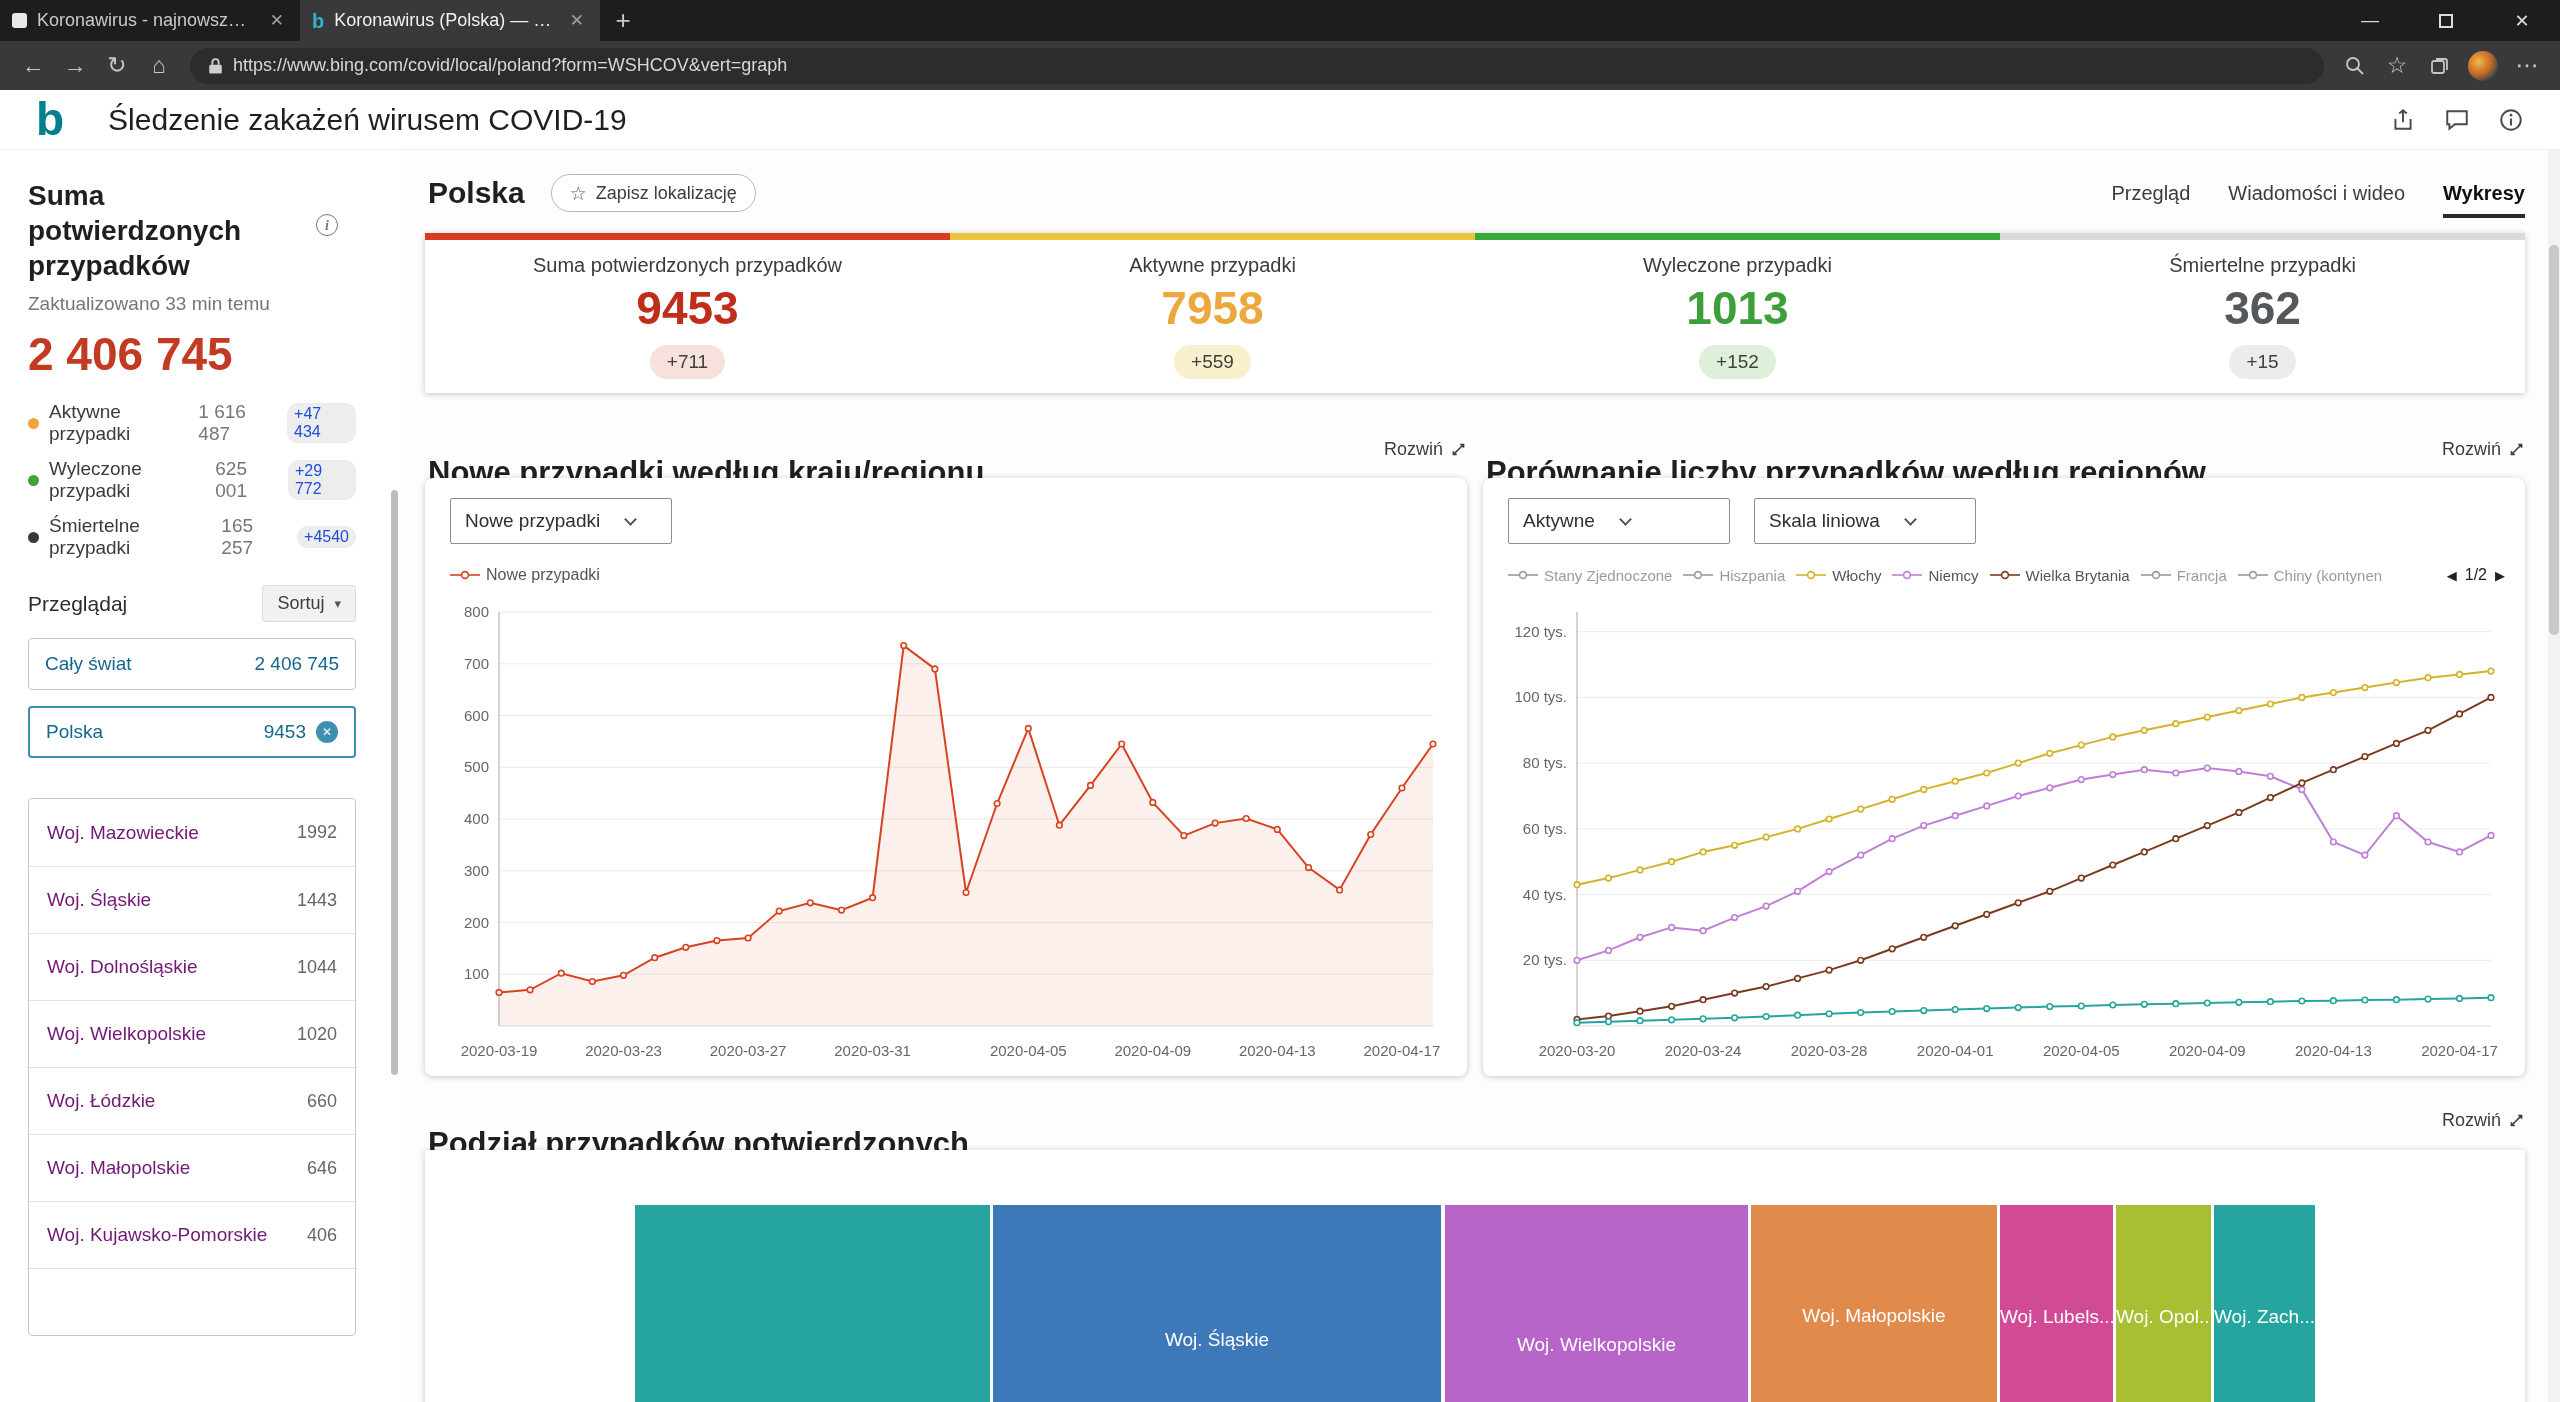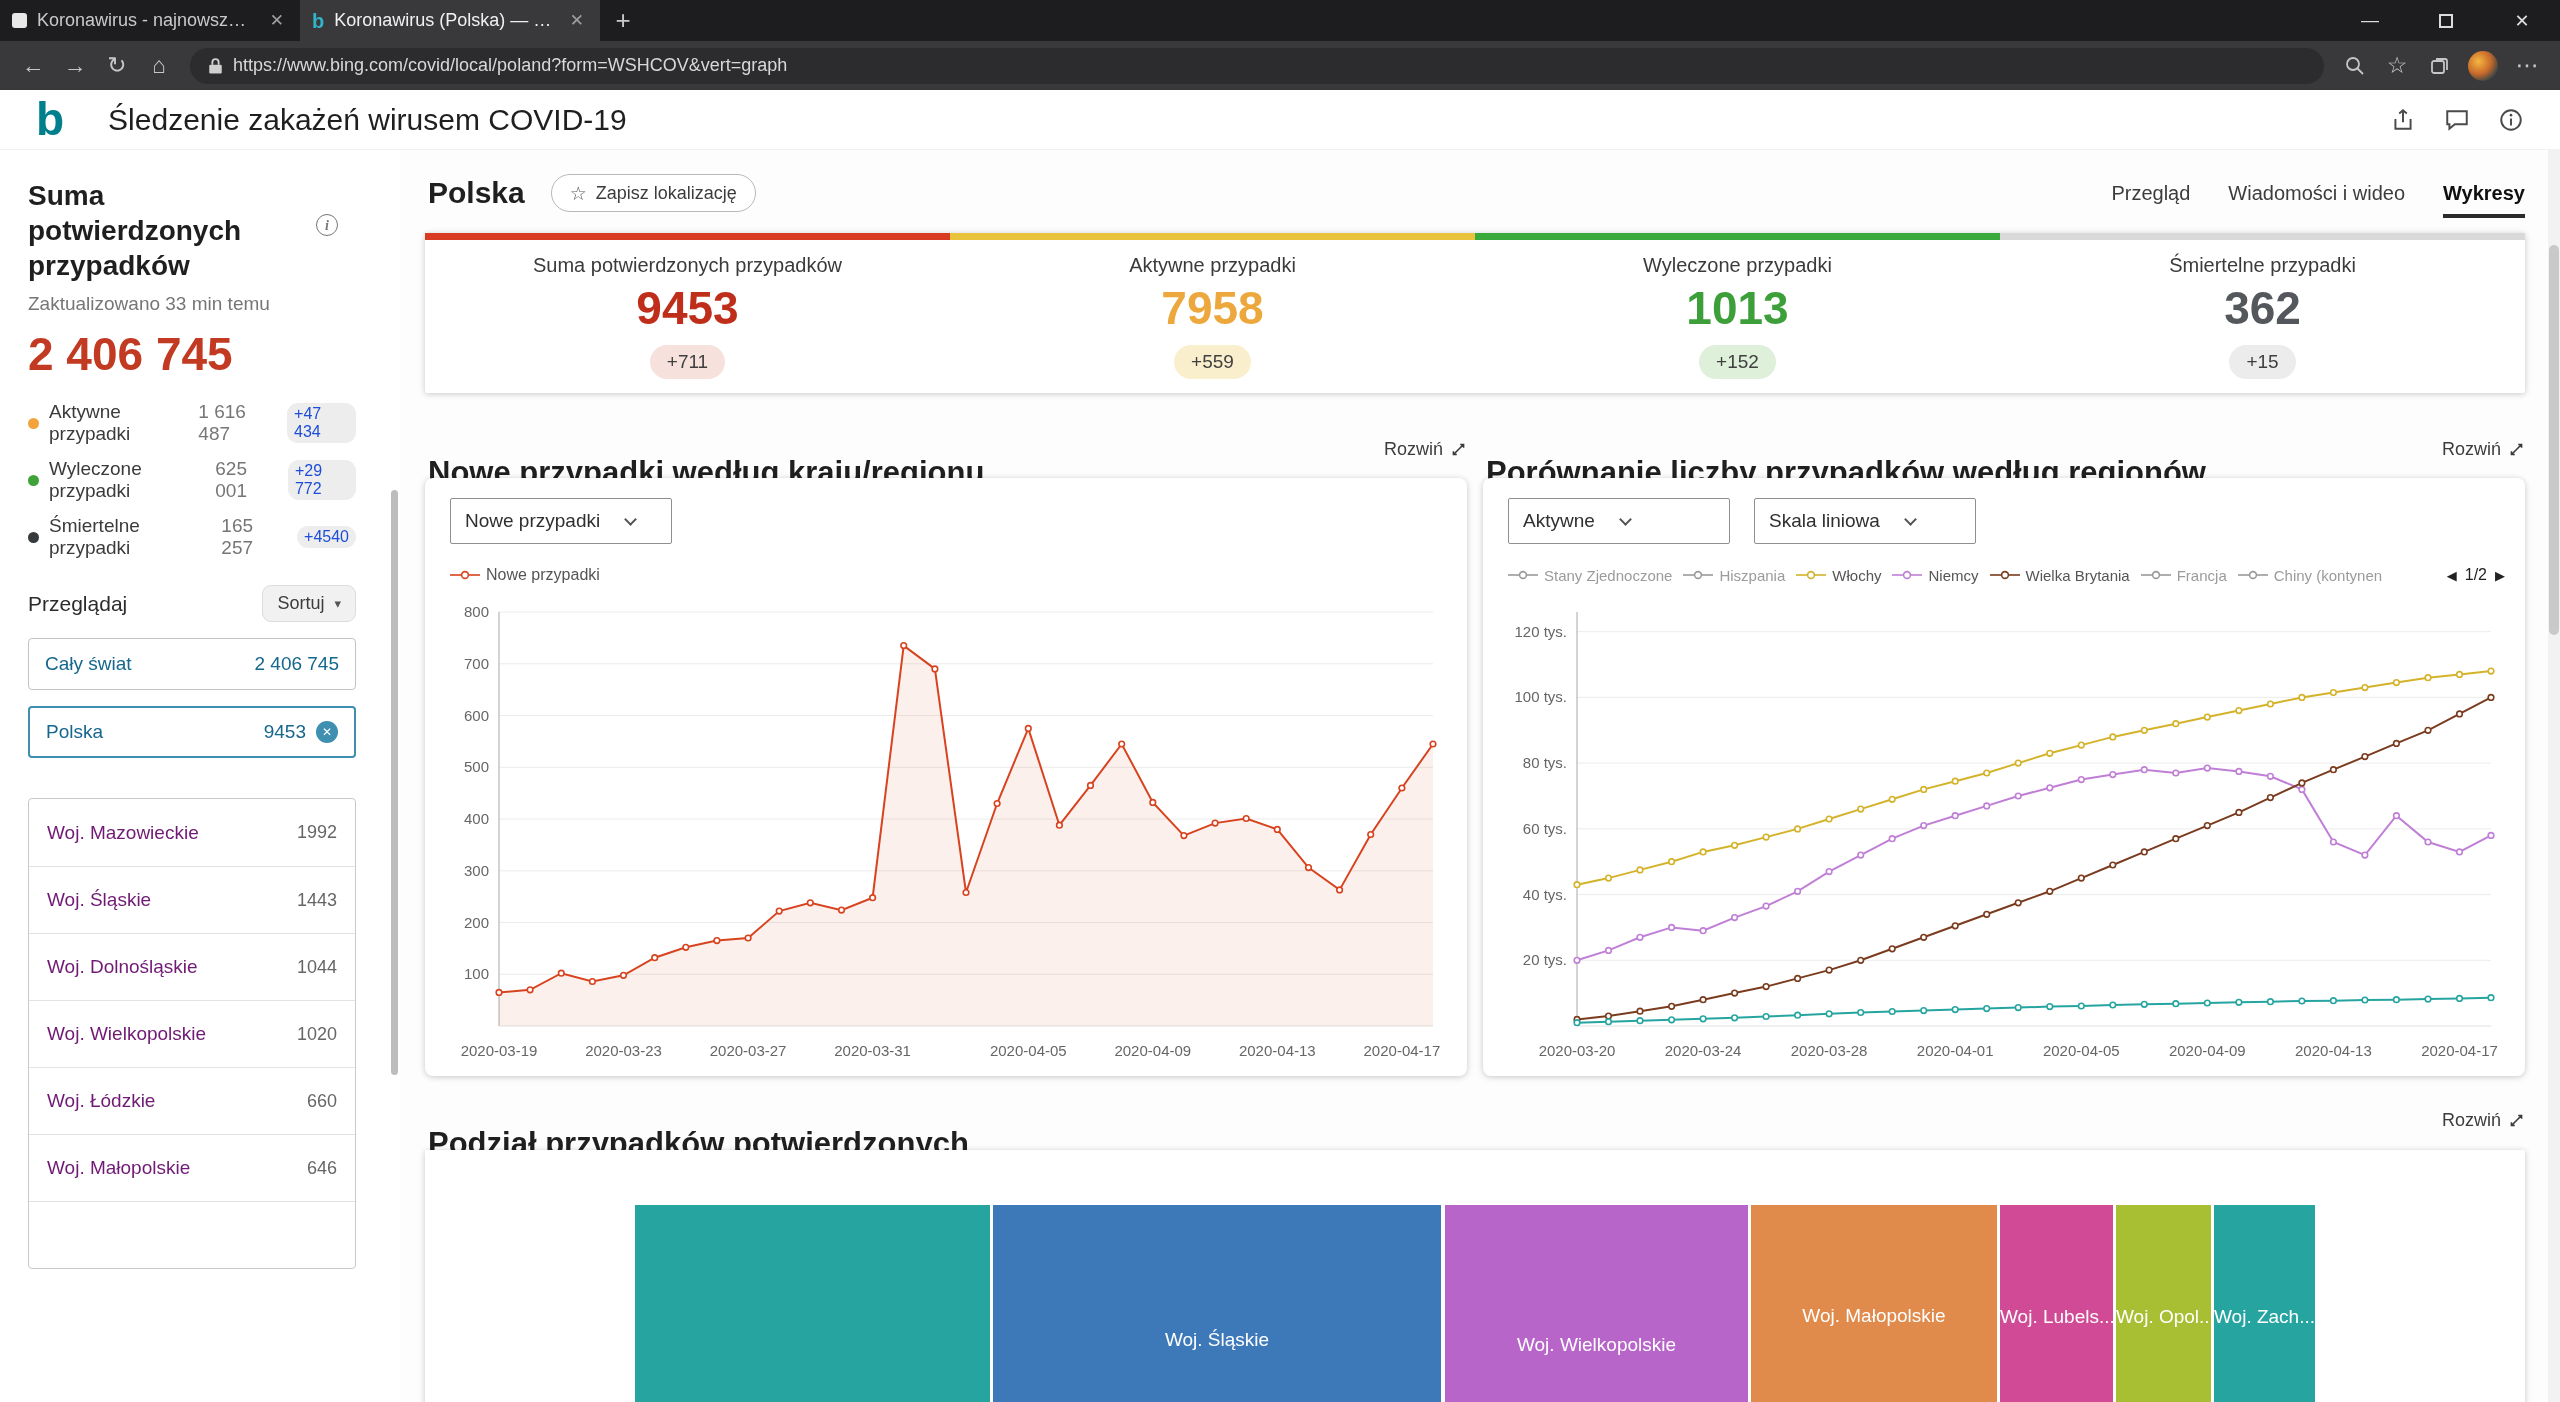--- a/index.html
+++ b/index.html
@@ -44,21 +44,21 @@
   .sb-updated{font-size:19px;color:#767676;margin-top:10px;}
   .sb-total{font-size:46px;font-weight:bold;color:#c13a21;margin-top:12px;}
   .sb-legend{margin-top:20px;}
   .sl-row{display:flex;align-items:center;margin-bottom:13px;font-size:19px;}
   .sl-dot{width:11px;height:11px;border-radius:50%;flex:none;margin-right:10px;}
   .sl-label{color:#3b3b3b;}
   .sl-val{color:#767676;margin-left:auto;}
   .sl-delta{background:#ededed;color:#1d4ed8;font-size:16px;border-radius:11px;padding:2px 7px;margin-left:9px;}
   .browse-row{margin-top:26px;display:flex;align-items:center;}
   .browse-label{font-size:21px;color:#2c2c2c;}
-  .sort-btn{margin-left:auto;background:#f1f1f1;border:1px solid #dcdcdc;border-radius:9px;padding:7px 14px;font-size:18px;color:#3c3c3c;display:flex;align-items:center;gap:10px;}
+  .sort-btn{margin-left:auto;background:#f1f1f1;border:1px solid #dcdcdc;border-radius:3px;padding:7px 14px;font-size:18px;color:#3c3c3c;display:flex;align-items:center;gap:10px;}
   .filter-wrap{position:relative;margin-top:14px;}
   .filter-input{width:100%;height:52px;border:1px solid #8f8f8f;border-radius:2px;padding:0 52px 0 14px;font-size:19px;color:#333;font-family:"Liberation Sans",sans-serif;background:#fff;}
   .filter-input::placeholder{color:#767676;}
   .filter-icon{position:absolute;right:12px;top:13px;}
   .pin-row{margin-top:16px;height:52px;border:1px solid #c3c3c3;border-radius:4px;display:flex;align-items:center;padding:0 16px;font-size:19px;color:#15678e;background:#fff;}
   .pin-row.selected{border:2px solid #3e8fb0;}
   .pin-val{margin-left:auto;}
   .pin-x{width:22px;height:22px;border-radius:50%;background:#3e8fb0;color:#fff;font-size:12px;display:flex;align-items:center;justify-content:center;margin-left:10px;flex:none;}
   .loc-list{margin-top:40px;border:1px solid #c9c9c9;border-radius:4px;background:#fff;}
   .loc-row{height:67px;display:flex;align-items:center;padding:0 18px;font-size:19px;}
@@ -256,20 +256,24 @@
             <span class="loc-name">Woj. Wielkopolskie</span>
             <span class="loc-val">1020</span>
           </div>
           <div class="loc-row">
             <span class="loc-name">Woj. Łódzkie</span>
             <span class="loc-val">660</span>
           </div>
           <div class="loc-row">
             <span class="loc-name">Woj. Małopolskie</span>
             <span class="loc-val">646</span>
+          </div>
+          <div class="loc-row">
+            <span class="loc-name">Woj. Kujawsko-Pomorskie</span>
+            <span class="loc-val">406</span>
           </div>
           <div class="loc-row"></div>
         </div>
       <div class="sb-scroll"></div>
     </aside>
 
     <main class="main">
 
       <div class="main-top">
         <span class="loc-title">Polska</span>

